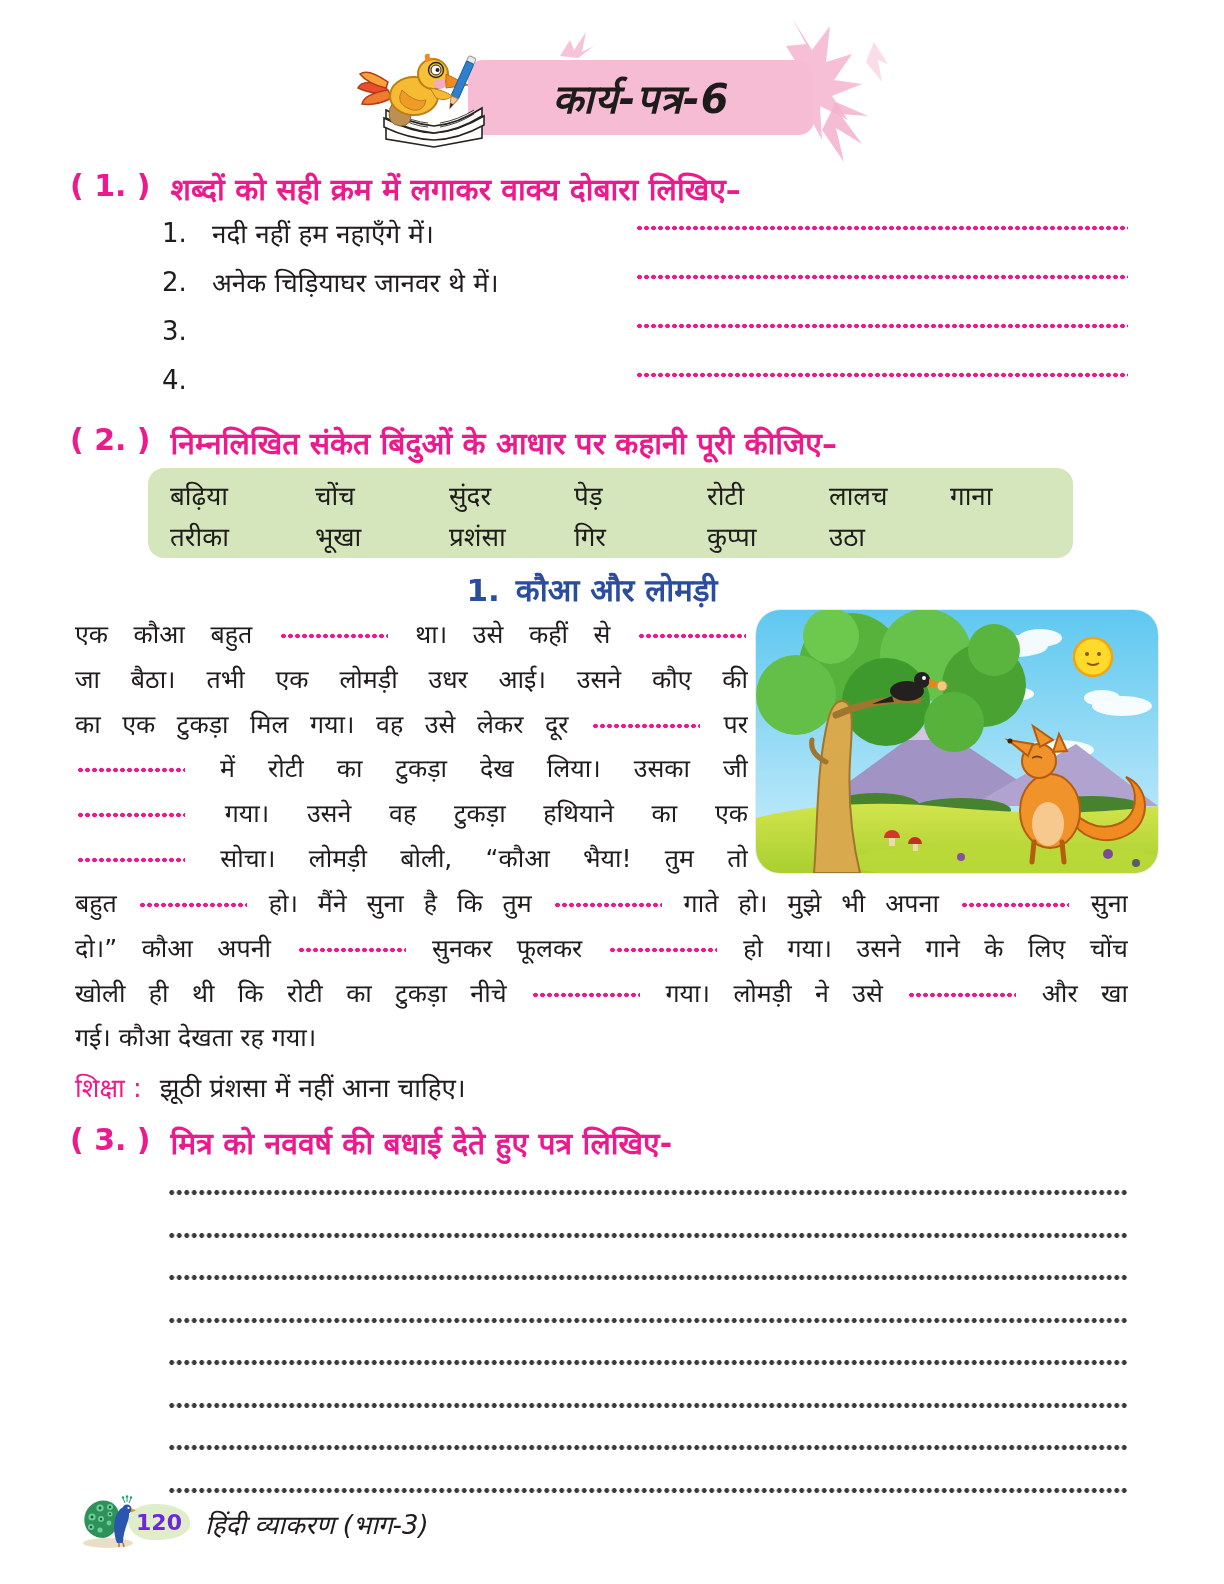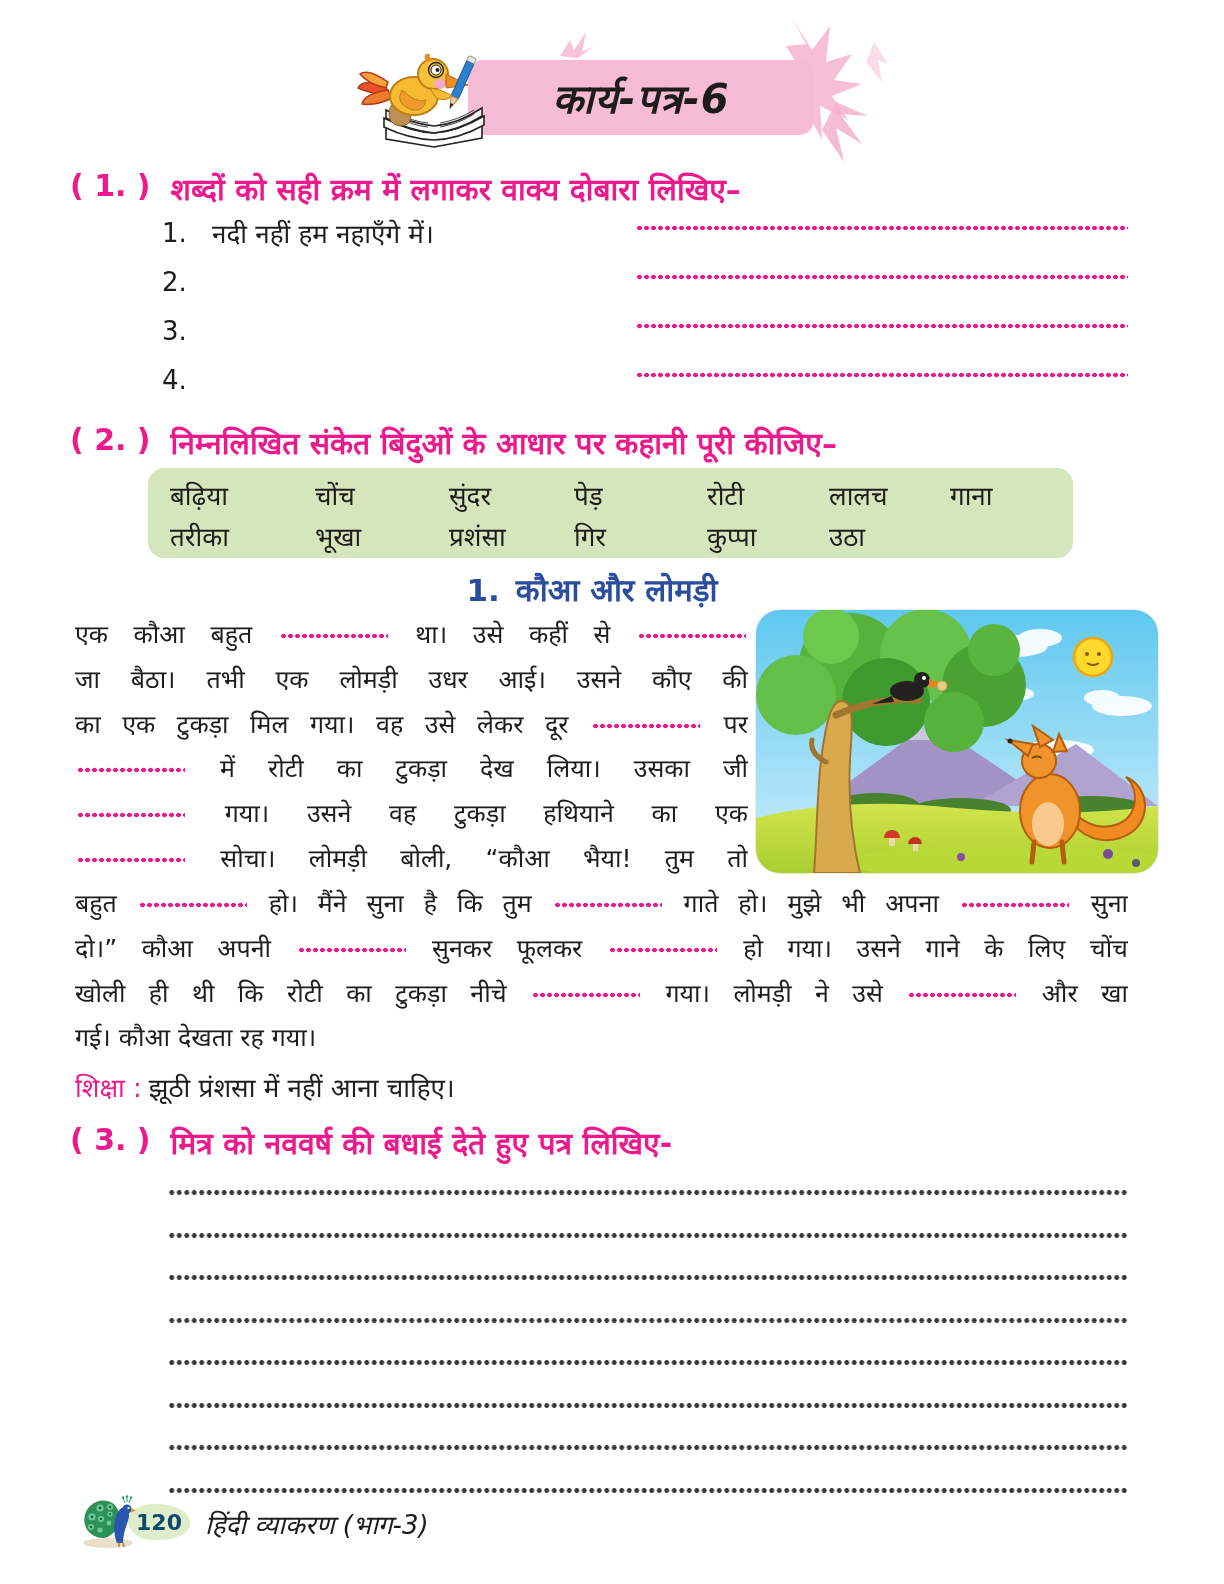--- a/index.html
+++ b/index.html
@@ -44,34 +44,34 @@
   .story-image{position:absolute;left:756px;top:610px;width:402px;height:263px;border-radius:24px;
                overflow:hidden;box-shadow:0 0 0 1px rgba(0,0,0,0.08);}
   .story-narrow{position:absolute;left:75px;top:613px;width:673px;}
   .story-wide{position:absolute;left:75px;top:882px;width:1053px;}
   .story-line{height:44.8px;line-height:44.8px;font-size:25px;overflow:hidden;white-space:nowrap;}
   .story-line.just{text-align:justify;text-align-last:justify;white-space:normal;}
   .blank{display:inline-block;width:108px;height:8px;vertical-align:middle;margin:0 2px;
          background-image:radial-gradient(circle,#ec1a8d 2.1px,rgba(0,0,0,0) 2.6px);
          background-size:7px 8px;background-repeat:repeat-x;background-position:left center;}
   .moral{position:absolute;left:75px;top:1066px;font-size:26px;line-height:45px;white-space:nowrap;}
-  .moral-label{color:#ec1a8d;margin-right:7px;}
+  .moral-label{color:#ec1a8d;margin-right:18px;}
 
   
   .q3-lines{position:absolute;left:168px;top:1188px;width:960px;}
   .ansline{width:960px;height:9px;margin-bottom:33.5px;
            background-image:radial-gradient(circle,#3a3a3a 2.2px,rgba(0,0,0,0) 2.7px);
            background-size:7.5px 9px;background-repeat:repeat-x;background-position:left center;}
 
   
   .peacock-art{position:absolute;left:78px;top:1492px;width:58px;height:56px;z-index:2;}
   .page-badge{position:absolute;left:128px;top:1504px;width:62px;height:36px;background:#dfedca;
               border-radius:55% 70% 65% 50% / 60% 65% 55% 70%;display:flex;align-items:center;
               justify-content:center;z-index:1;}
-  .page-number{font-size:22px;font-weight:bold;color:#0c4a6e;}
+  .page-number{font-size:22px;font-weight:bold;color:#6d28d9;}
   .book-title{position:absolute;left:205px;top:1506px;font-size:26px;color:#1e1d1b;white-space:nowrap;font-style:italic;}
 </style>
 </head>
 <body>
 
 <div class="page">
 
   <svg class="mini-splash" viewBox="0 0 40 30">
     <path d="M4 26 L14 10 L18 20 L30 2 L26 22 L38 16 L22 28 Z" fill="#f5bcd4" opacity="0.9"></path>
   </svg>
@@ -124,20 +124,21 @@
     <span>शब्दों को सही क्रम में लगाकर वाक्य दोबारा लिखिए–</span>
   </div>
   <div class="q1-items">
     <div class="q-item">
       <span class="inum">1.</span>
       <span class="itext">नदी नहीं हम नहाएँगे में।</span>
       <span class="idots"></span>
     </div>
     <div class="q-item">
       <span class="inum">2.</span>
+      <span class="itext">अनेक चिड़ियाघर जानवर थे में।</span>
       <span class="idots"></span>
     </div>
     <div class="q-item">
       <span class="inum">3.</span>
       <span class="idots"></span>
     </div>
     <div class="q-item">
       <span class="inum">4.</span>
       <span class="idots"></span>
     </div>

